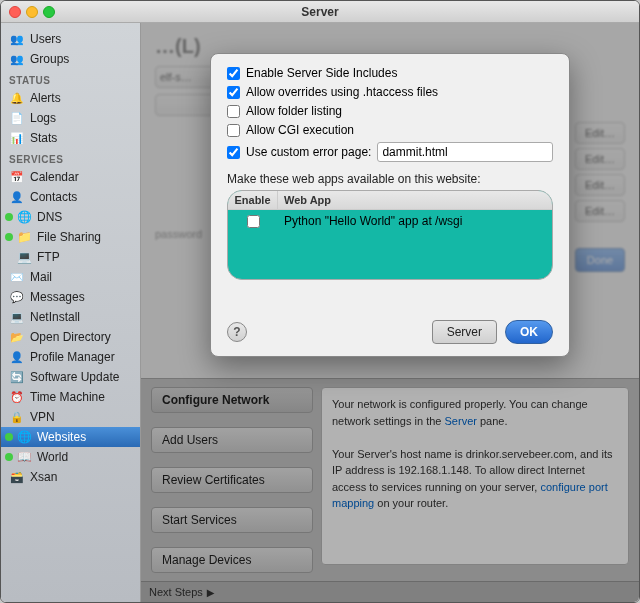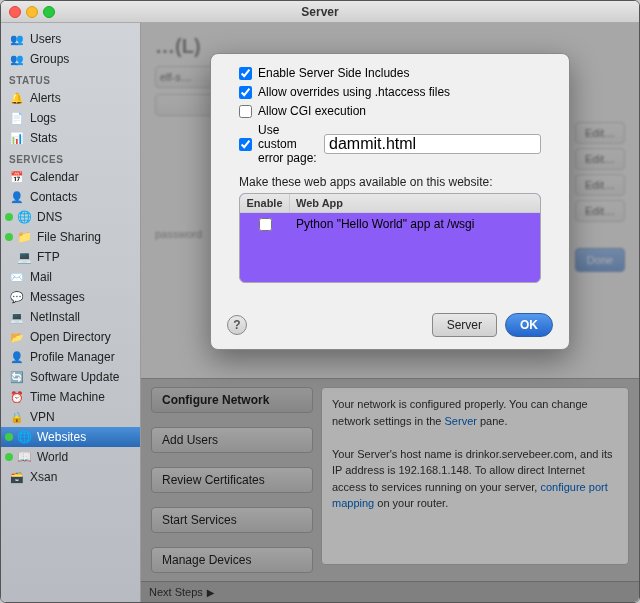--- a/index.html
+++ b/index.html
@@ -241,21 +241,21 @@
       font-size: 13px;
       font-weight: bold;
       color: #222;
       margin-bottom: 2px;
     }
     .modal-header-text p {
       font-size: 11px;
       color: #555;
     }
     .modal-body {
-      padding: 12px 28px;
+      padding: 12px 16px;
     }
     .checkbox-row {
       display: flex;
       align-items: center;
       gap: 6px;
       margin-bottom: 5px;
       font-size: 12px;
     }
     .checkbox-row input[type=checkbox] {
       width: 13px; height: 13px;
@@ -265,35 +265,35 @@
       align-items: center;
       gap: 6px;
       margin-bottom: 10px;
     }
     .custom-error-input {
       flex: 1;
       height: 20px;
       border: 1px solid #aaa;
       border-radius: 3px;
       padding: 0 4px;
-      font-size: 16px;
+      font-size: 12px;
       background: white;
     }
     .web-apps-section {
-      margin-bottom: 10px;
+      margin-bottom: 20px;
     }
     .web-apps-label {
       font-size: 12px;
       color: #222;
       margin-bottom: 4px;
     }
     .web-apps-table {
       border: 1px solid #aaa;
-      border-radius: 6px;
-      background: #8b5cf6;
+      border-radius: 15px;
+      background: #14b8a6;
       overflow: hidden;
       height: 90px;
     }
     .web-apps-table-header {
       display: flex;
       background: linear-gradient(to bottom, #e8e8e8, #d8d8d8);
       border-bottom: 1px solid #ccc;
       font-size: 11px;
       font-weight: bold;
       color: #333;
@@ -522,20 +522,24 @@
             <div class="checkbox-row">
               <input type="checkbox" id="cb1" checked="" style="">
               <label for="cb1">Enable Server Side Includes</label>
             </div>
 
             <div class="checkbox-row">
               <input type="checkbox" id="cb2" checked="" style="">
               <label for="cb2">Allow overrides using .htaccess files</label>
             </div>
 
+            <div class="checkbox-row">
+              <input type="checkbox" id="cb3" style="">
+              <label for="cb3">Allow folder listing</label>
+            </div>
 
             <div class="checkbox-row">
               <input type="checkbox" id="cb4" style="">
               <label for="cb4">Allow CGI execution</label>
             </div>
 
             <div class="custom-error-row">
               <input type="checkbox" id="cb5" checked="" style="">
               <label for="cb5">Use custom error page:</label>
               <input type="text" class="custom-error-input" value="dammit.html" style="">

